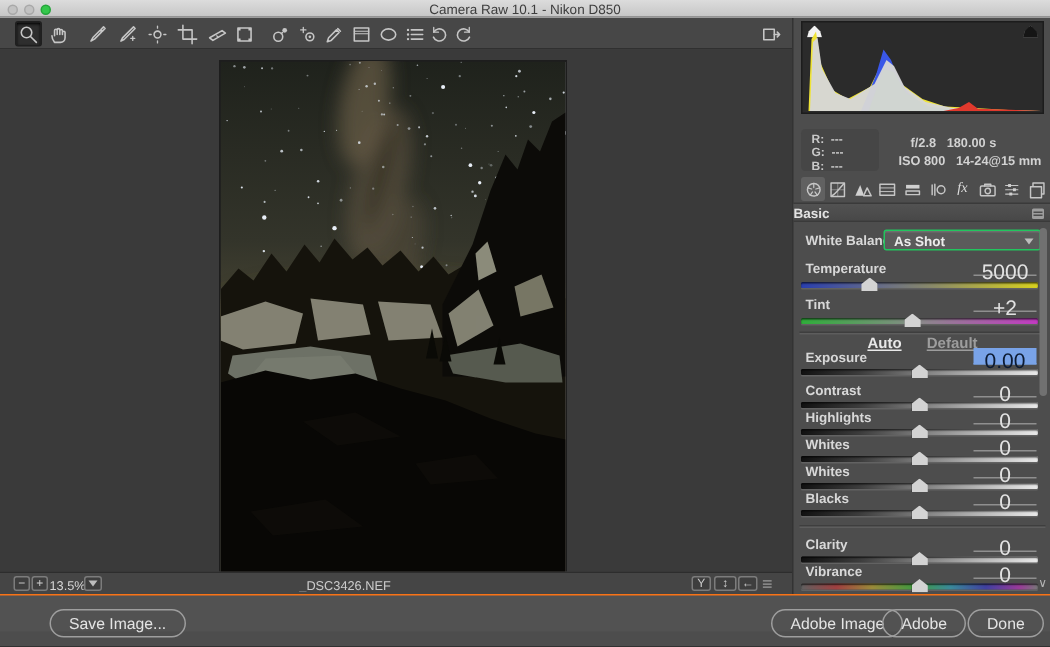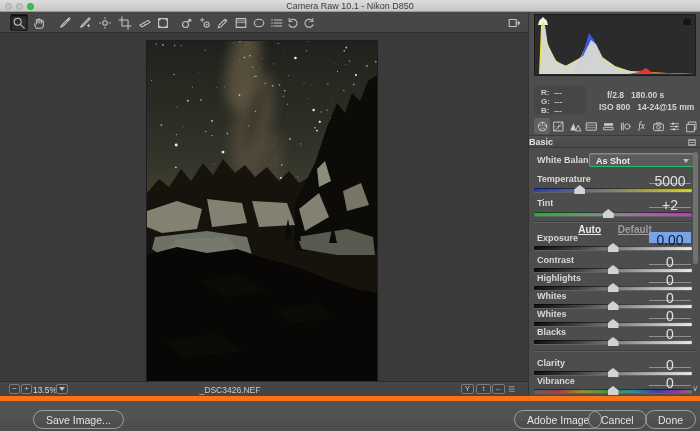--- a/index.html
+++ b/index.html
@@ -104,21 +104,21 @@
   .autodef{position:absolute;left:0;width:172px;text-align:center;font-size:10px;font-weight:bold;}
   .autodef .auto{color:#e8e8e8;text-decoration:underline;margin-right:14px;}
   .autodef .def{color:#9d9d9d;text-decoration:underline;}
 
   .vscroll{position:absolute;right:2px;top:140px;width:5px;height:112px;background:#717171;
     border-radius:3px;}
   .vchev{position:absolute;right:2px;top:372px;font-size:8px;color:#b5b5b5;}
 
   
   .bottombar{position:absolute;left:0;top:396px;width:700px;height:25px;background:#525252;
-    border-top:5px solid #f97316;}
+    border-top:1px solid #f97316;}
   .pill{position:absolute;top:9px;height:19px;border:1px solid #9e9e9e;border-radius:10px;
     background:transparent;color:#e4e4e4;font-size:10.5px;display:flex;align-items:center;
     justify-content:center;padding:0 12px;}
   .workflow{position:absolute;top:14px;left:331px;transform:translateX(-50%);font-size:9px;
     color:#bdbdbd;text-decoration:underline;white-space:nowrap;}
 </style>
 </head>
 <body>
 
 <div id="app">
@@ -613,16 +613,16 @@
         </div>
       </div>
 
     <div class="vscroll"></div>
     <div class="vchev">∨</div>
   </div>
 
   <div class="bottombar">
     <button class="pill" style="left:33px;">Save Image...</button>
     <button class="pill" style="left:514px;">Adobe Image</button>
-    <button class="pill" style="left:588px;">Cancel</button>
+    <button class="pill" style="left:588px;">Adobe</button>
     <button class="pill" style="left:645px;">Done</button>
   </div>
 </div>
 
 </body></html>

